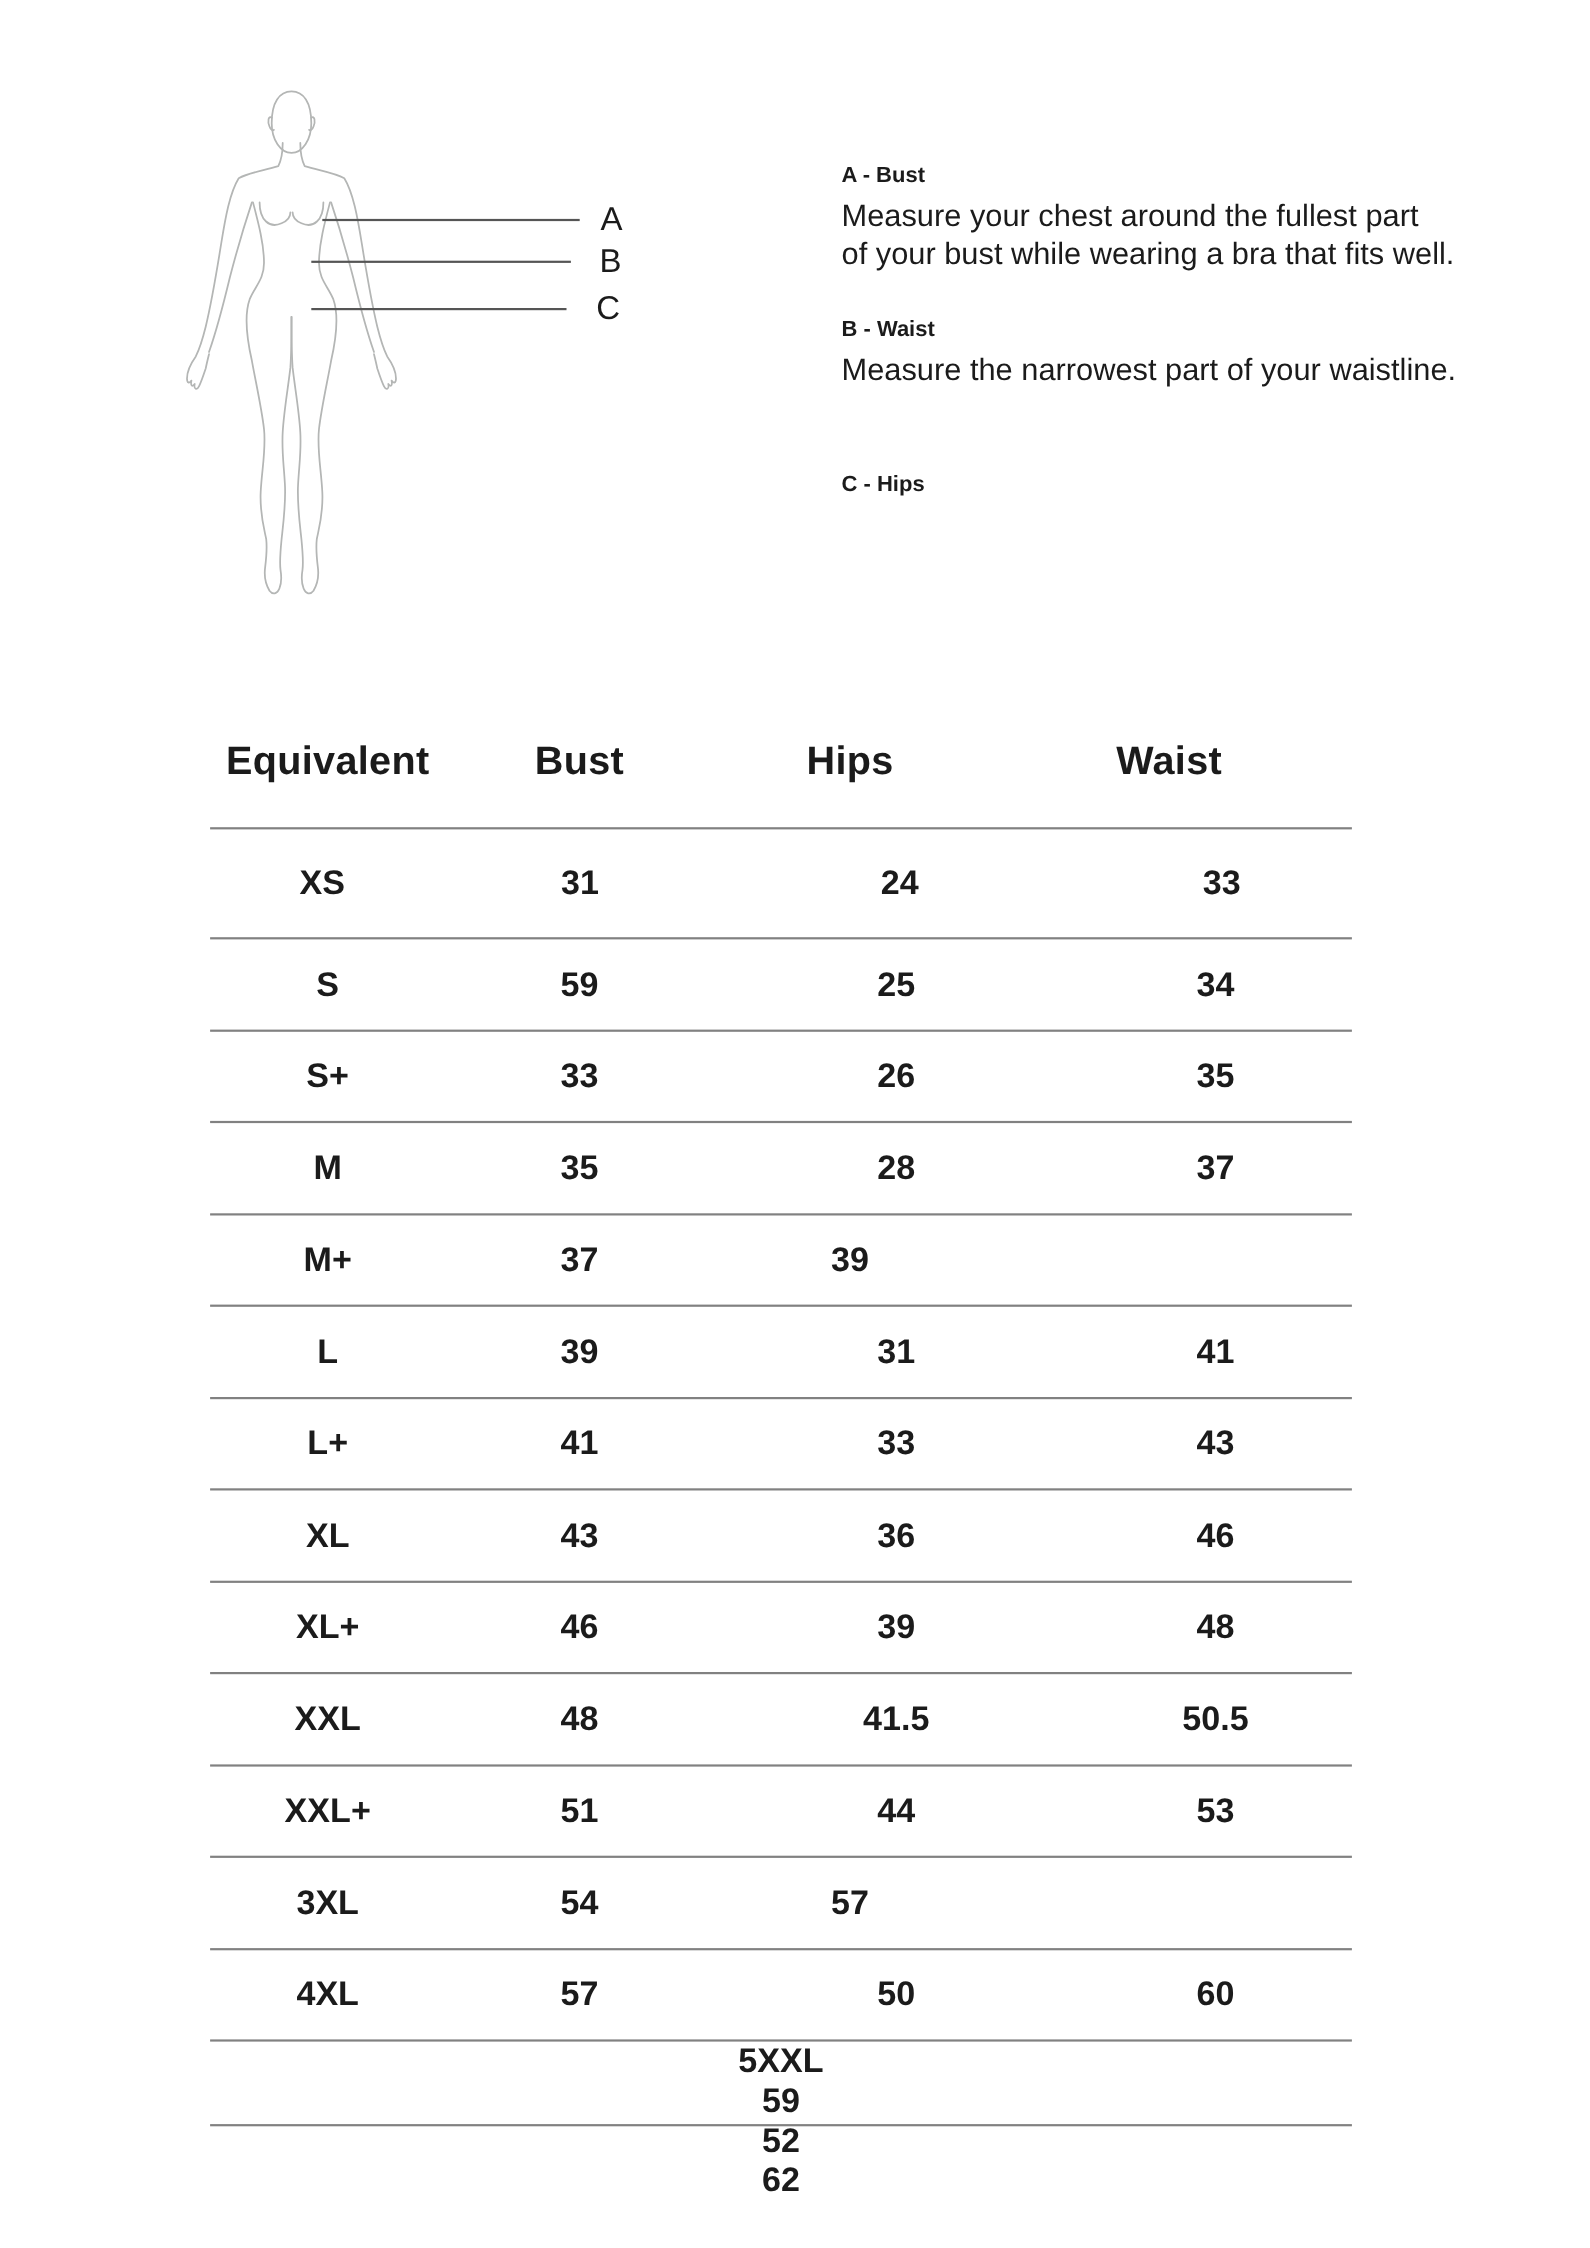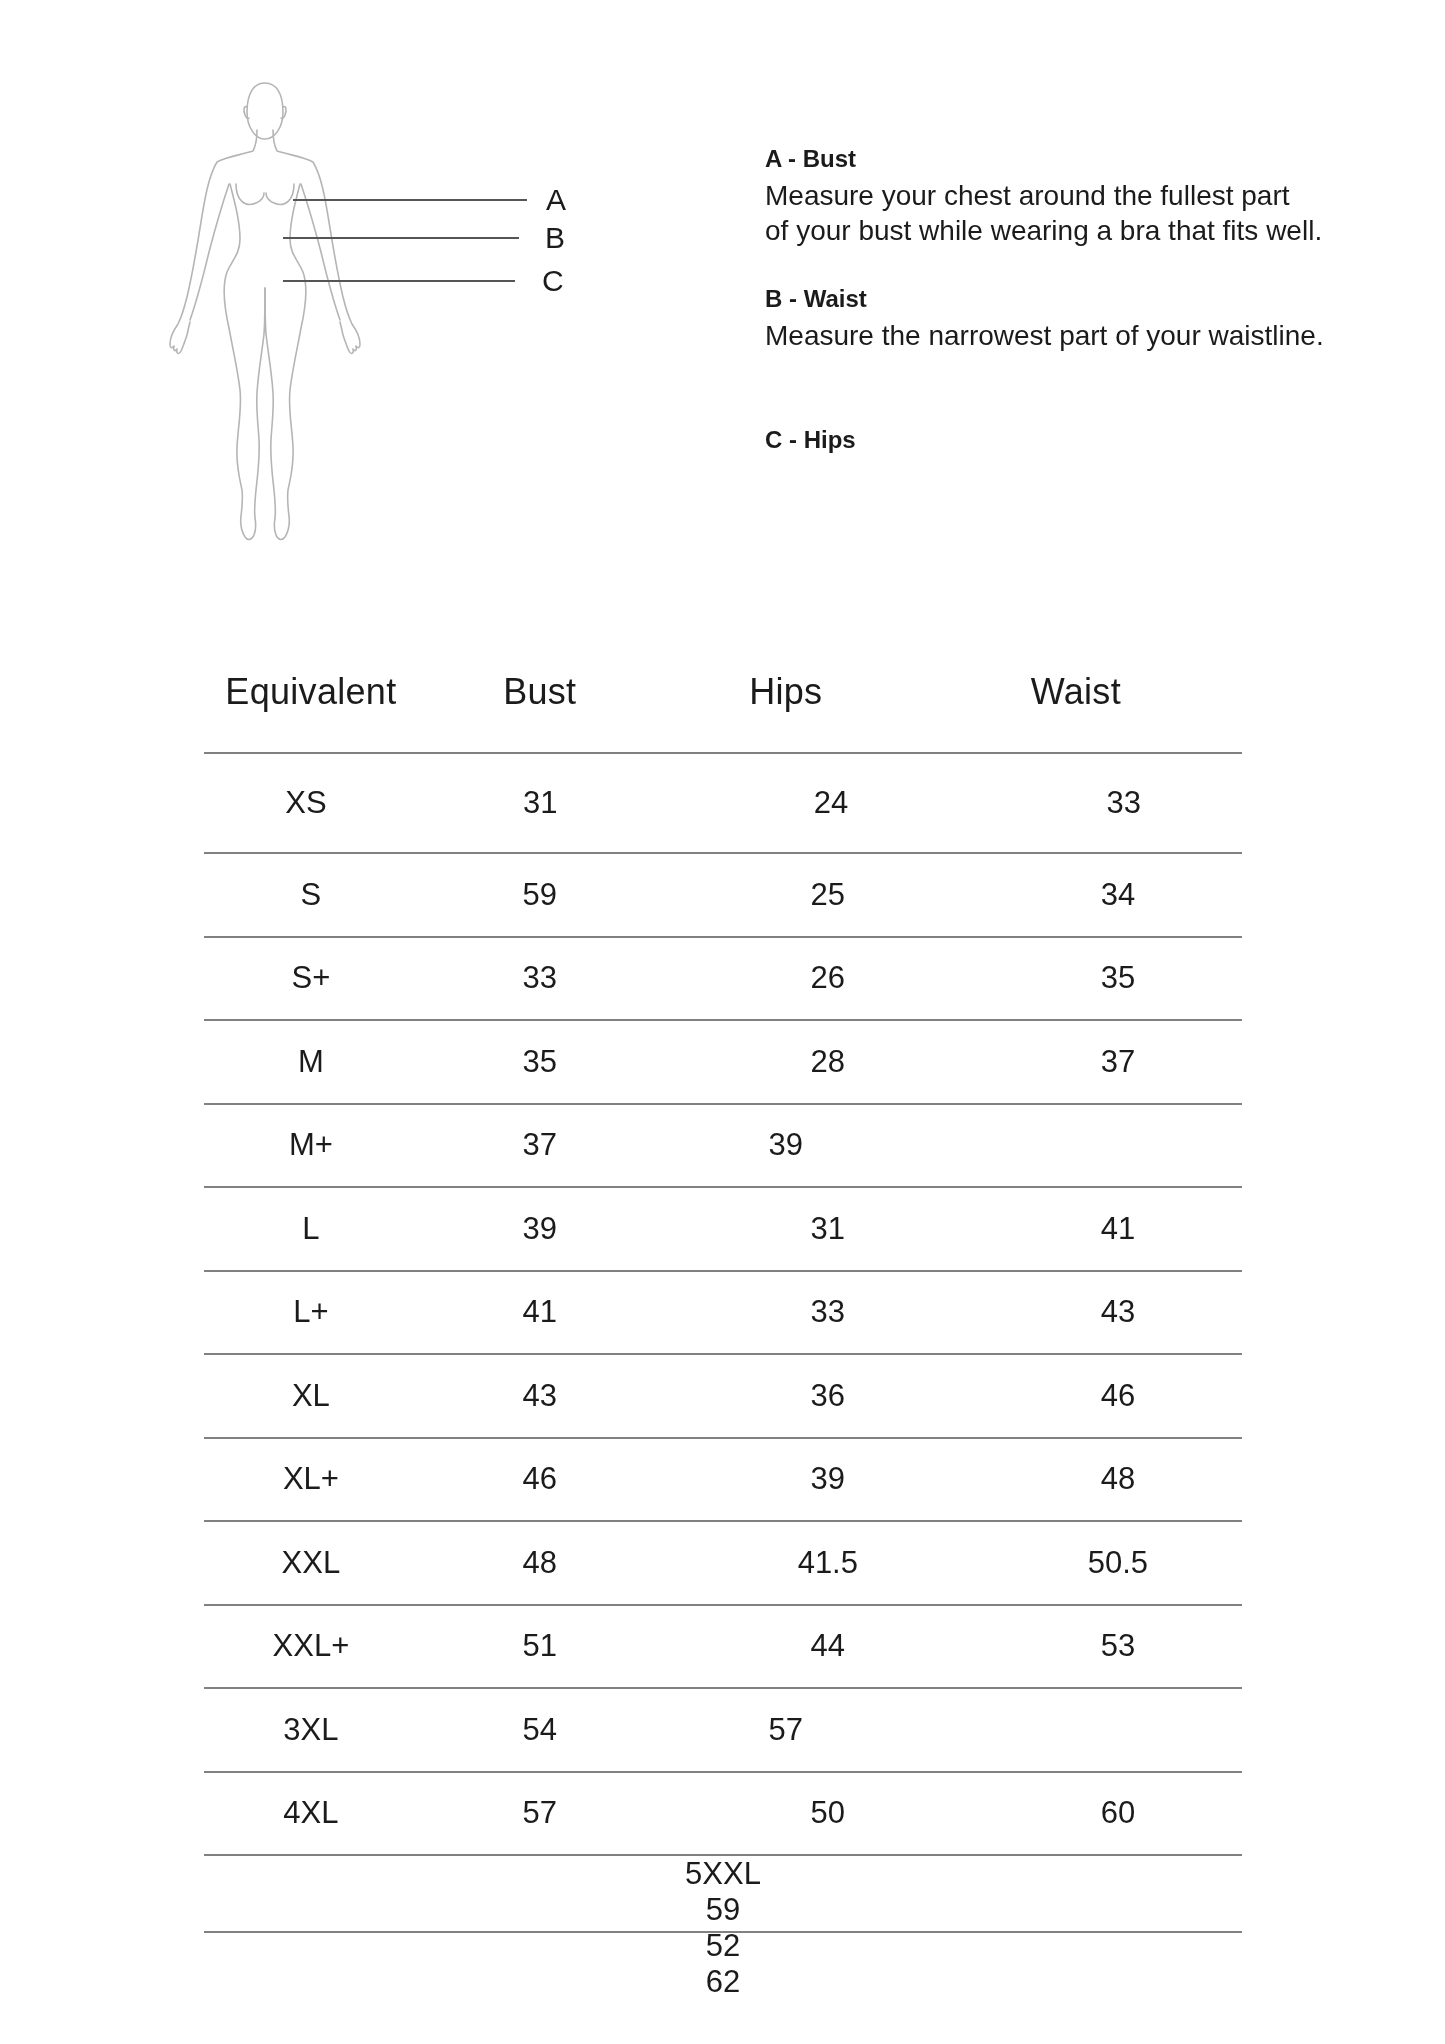--- a/index.html
+++ b/index.html
@@ -14,24 +14,24 @@
   .pline-b{left:283px;top:237px;width:236px;}
   .pline-c{left:283px;top:280px;width:232px;}
   .plabel{position:absolute;font-size:30px;line-height:34px;color:#1b1b1b;}
   .plabel-a{left:546px;top:183px;}
   .plabel-b{left:545px;top:221px;}
   .plabel-c{left:542px;top:264px;}
   
   .guide{position:absolute;left:765px;top:142px;}
   .gsec{margin-bottom:34px;}
   .gsec.extra-gap{margin-top:70px;}
-  .gsec .ghead{font-weight:bold;font-size:24px;line-height:34px;margin:0 0 2px 0;}
+  .gsec .ghead{font-weight:bold;font-size:20px;line-height:34px;margin:0 0 2px 0;}
   .gsec .gline{font-size:28px;line-height:35px;white-space:nowrap;}
   
-  .size-table{position:absolute;left:204px;top:664px;width:1038px;}
+  .size-table{position:absolute;left:191px;top:664px;width:1038px;font-weight:bold;}
   .thead{display:flex;height:88px;align-items:flex-start;}
   .thead .hcell{font-size:36px;line-height:56px;letter-spacing:0.3px;text-align:center;}
   .rows{border-top:2px solid #818181;}
   .trow{display:flex;align-items:center;height:83.5px;border-bottom:2px solid #818181;box-sizing:border-box;}
   .trow:first-child{height:100px;gap:16px;}
   .trow:last-child{height:77px;flex-direction:column;}
   .tcell{font-size:31px;text-align:center;}
   .c1{width:20.6%;}
   .c2{width:23.5%;}
   .c3{width:32.0%;}

